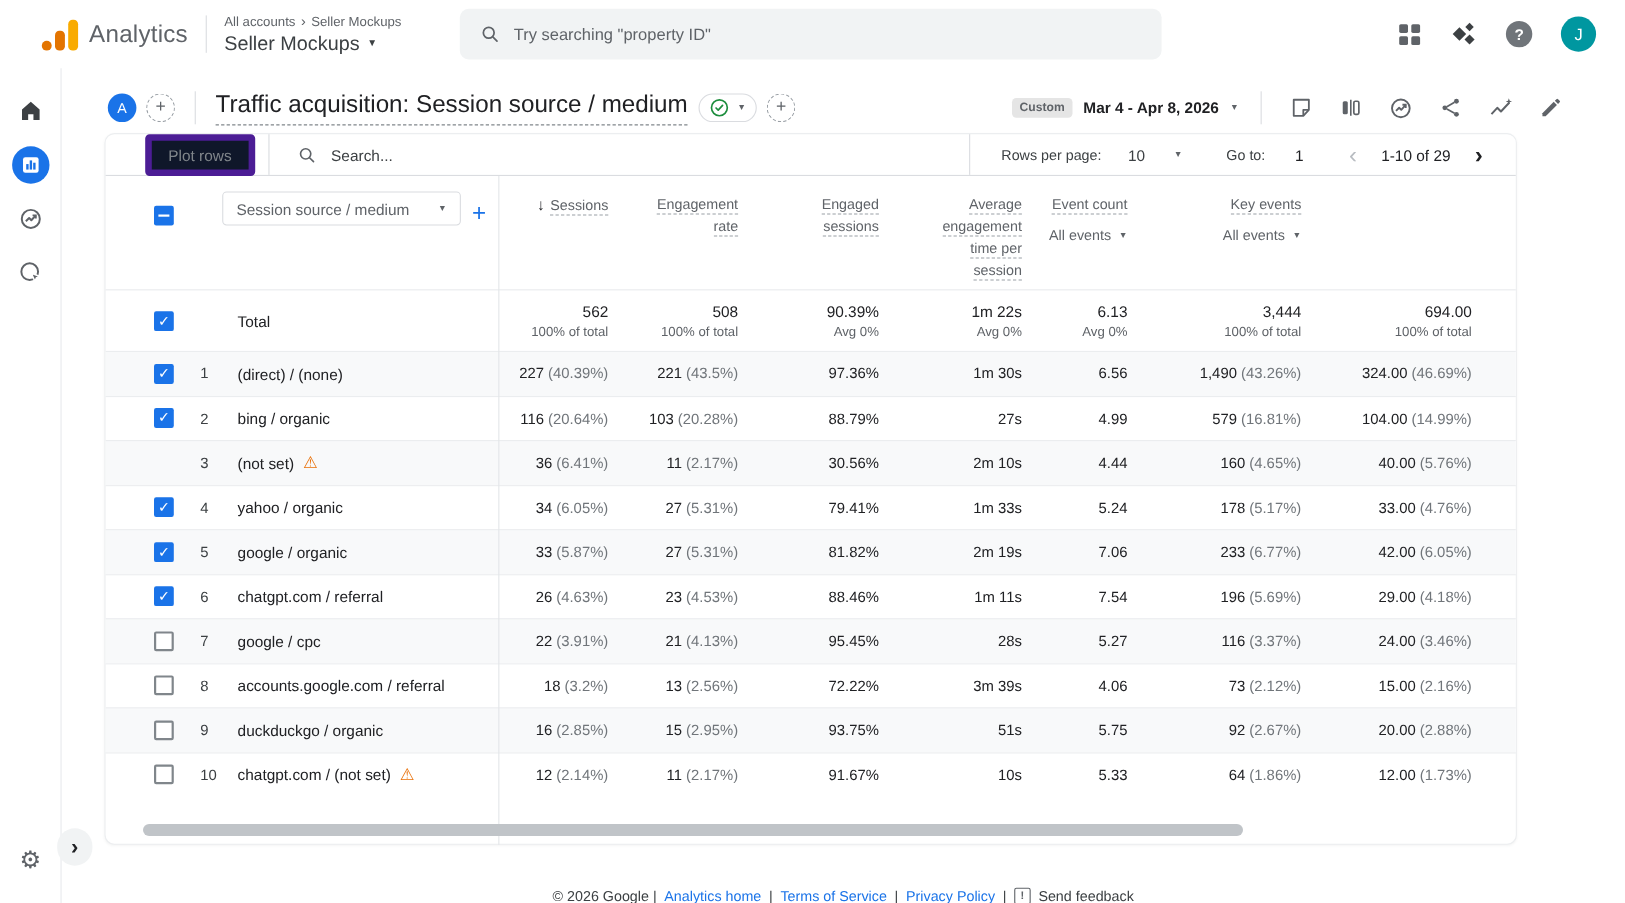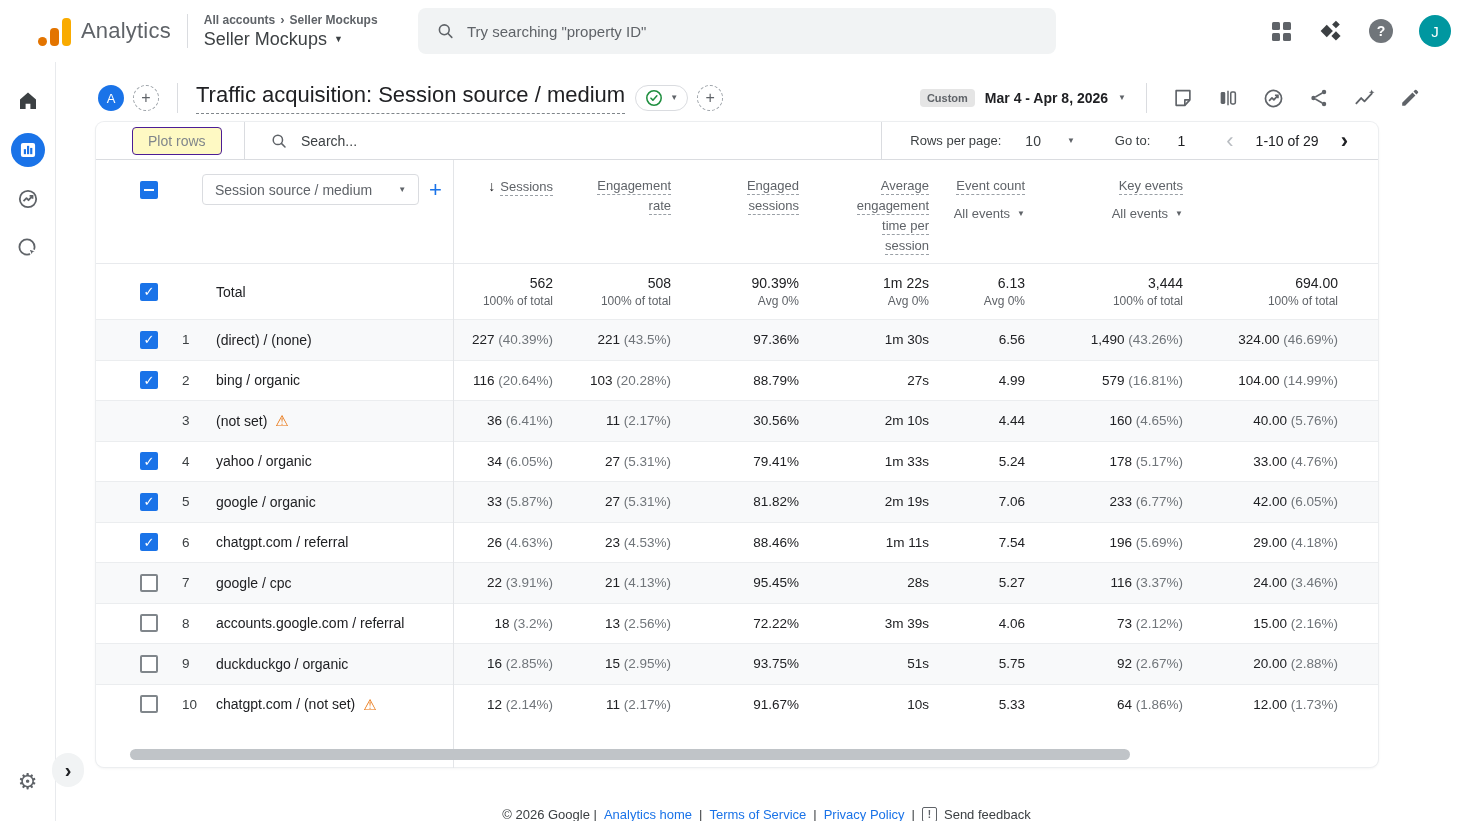--- a/index.html
+++ b/index.html
@@ -8,21 +8,21 @@
 
   
   .app-bar { height:62px; display:flex; align-items:center; padding:0 18px 0 32px; background:#fff; }
   .app-bar-left { display:flex; align-items:center; min-width:360px; }
   .ga-logo { display:flex; align-items:flex-end; gap:3px; height:30px; margin:0 10px 0 6px; }
   .ga-logo .bar-tall { width:9px; height:28px; background:#f9ab00; border-radius:4px; }
   .ga-logo .bar-mid  { width:9px; height:18px; background:#e37400; border-radius:4px; }
   .ga-logo .dot      { width:9px; height:9px;  background:#e37400; border-radius:50%; }
   .logo-text { font-size:22px; color:#5f6368; letter-spacing:.2px; margin-right:16px; }
   .vdiv { width:1px; height:34px; background:#dadce0; margin-right:16px; }
-  .breadcrumb { font-size:12px; color:#5f6368; display:flex; gap:5px; align-items:center;font-weight:bold; }
+  .breadcrumb { font-size:12px; color:#5f6368; display:flex; gap:5px; align-items:center; }
   .breadcrumb .sep { font-size:13px; color:#5f6368; }
   .property-name { font-size:18px; color:#3c4043; display:flex; align-items:center; gap:7px; margin-top:2px; }
   .caret { font-size:8px; color:#5f6368; line-height:1; }
   .property-name .caret { font-size:9px; color:#3c4043; }
 
   .search-bar { flex:1; max-width:638px; height:46px; background:#f1f3f4; border-radius:8px;
     display:flex; align-items:center; gap:12px; padding:0 18px; margin-left:26px; }
   .search-bar input { border:none; outline:none; background:transparent; font-size:15px; color:#3c4043;
     width:100%; font-family:inherit; }
   .search-bar input::placeholder { color:#5f6368; }
@@ -66,21 +66,21 @@
   .date-text { font-size:14px; color:#202124; font-weight:bold; margin-right:10px; white-space:nowrap; }
   .hdr-icons { display:flex; align-items:center; gap:23px; margin-left:4px; }
   .hdr-icons .rh-div { margin:0 2px 0 16px; }
 
   
   .card { margin-left:40px; width:1282px; height:645px; background:#fff; border-radius:8px;
     box-shadow:0 0 0 1px #eceef0, 0 1px 3px rgba(60,64,67,.10); position:relative; }
 
   .controls-row { height:38px; display:flex; align-items:stretch; border-bottom:1px solid #dadce0; }
   .plot-section { width:149px; display:flex; align-items:center; border-right:1px solid #dadce0; padding-left:36px; }
-  .plot-rows-btn { border:1px solid #4c1d95; border-radius:4px; background:#fef9c3; color:#80868b;
+  .plot-rows-btn { border:6px solid #4c1d95; border-radius:4px; background:#0f172a; color:#80868b;
     font-size:14px; padding:5px 15px; font-family:inherit; }
   .search-section { flex:1; display:flex; align-items:center; gap:13px; padding-left:25px; }
   .search-section input { border:none; outline:none; font-size:14px; color:#3c4043; width:300px; font-family:inherit; }
   .search-section input::placeholder { color:#3c4043; }
   .pager-section { border-left:1px solid #dadce0; display:flex; align-items:center; font-size:13px;
     color:#3c4043; padding:0 24px 0 28px; }
   .rpp-value { display:flex; align-items:center; gap:26px; margin:0 40px 0 24px; font-size:14px; }
   .goto-input { width:34px; border:none; outline:none; font-size:14px; color:#202124; text-align:center;
     margin:0 22px 0 14px; font-family:inherit; }
   .pg-chev { font-size:22px; line-height:1; padding:0 6px; }
@@ -89,21 +89,21 @@
   .range-text { font-size:14px; color:#202124; margin:0 16px; }
 
   
   .gatable { position:relative; }
   .col-divider { position:absolute; left:357px; top:0; height:608px; width:1px; background:#e3e5e8; }
   .trow, .hrow, .total-row { display:grid;
     grid-template-columns:62px 36px 1fr 100px 118px 128px 130px 96px 158px 155px;
     padding-right:40px; align-items:center; }
 
   .hrow { height:103px; align-items:start; }
-  .dim-header { grid-column:1 / 4; display:flex; align-items:center; padding-top:14px; }
+  .dim-header { grid-column:1 / 4; display:flex; align-items:flex-end; padding-top:14px; }
   .cb { width:18px; height:18px; border-radius:2px; flex:0 0 auto; position:relative; }
   .cb.checked, .cb.indeterminate { background:#1a73e8; }
   .cb.checked::after { content:"✓"; position:absolute; inset:0; color:#fff; font-size:13px; font-weight:bold;
     display:flex; align-items:center; justify-content:center; }
   .cb.indeterminate::after { content:""; position:absolute; left:4px; right:4px; top:8px; height:2px; background:#fff; }
   .cb.unchecked { border:2px solid #80868b; background:#fff; }
   .cb.none { visibility:hidden; }
   .hrow .cb, .trow .cb, .total-row .cb { margin-left:44px; }
 
   .dim-select { margin-left:44px; height:31px; border:1px solid #dadce0; border-radius:4px; background:#fff;

